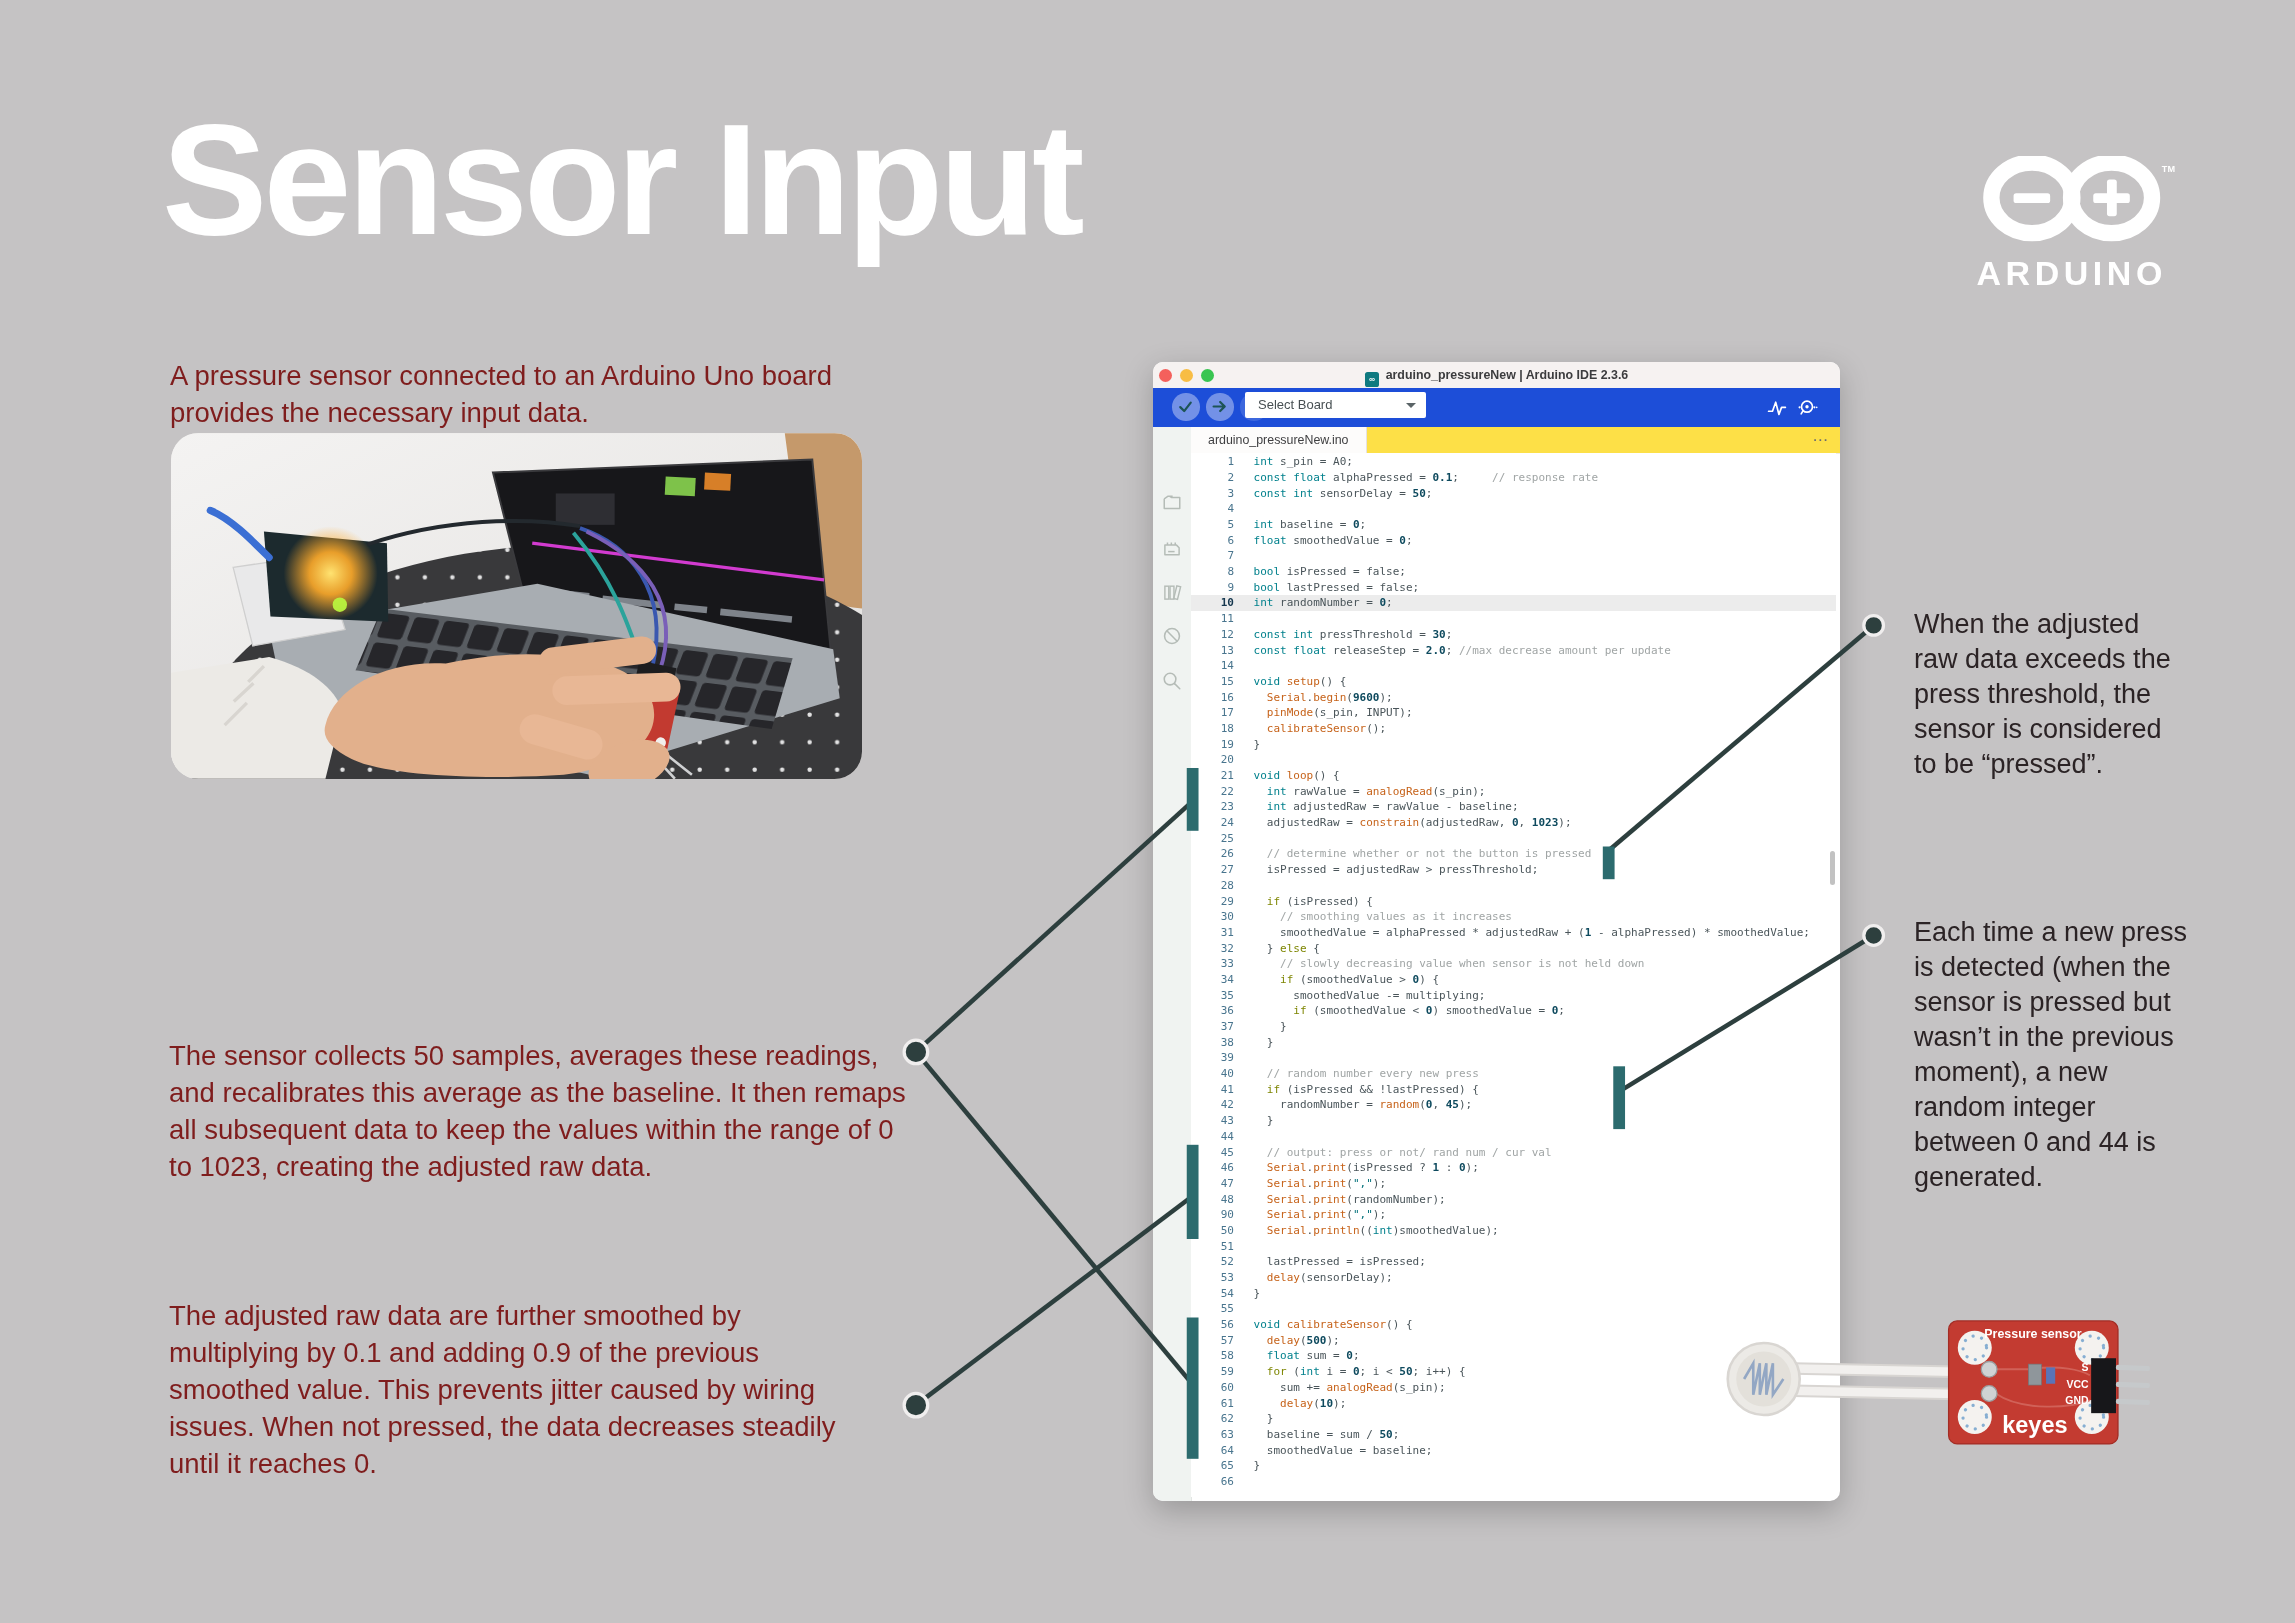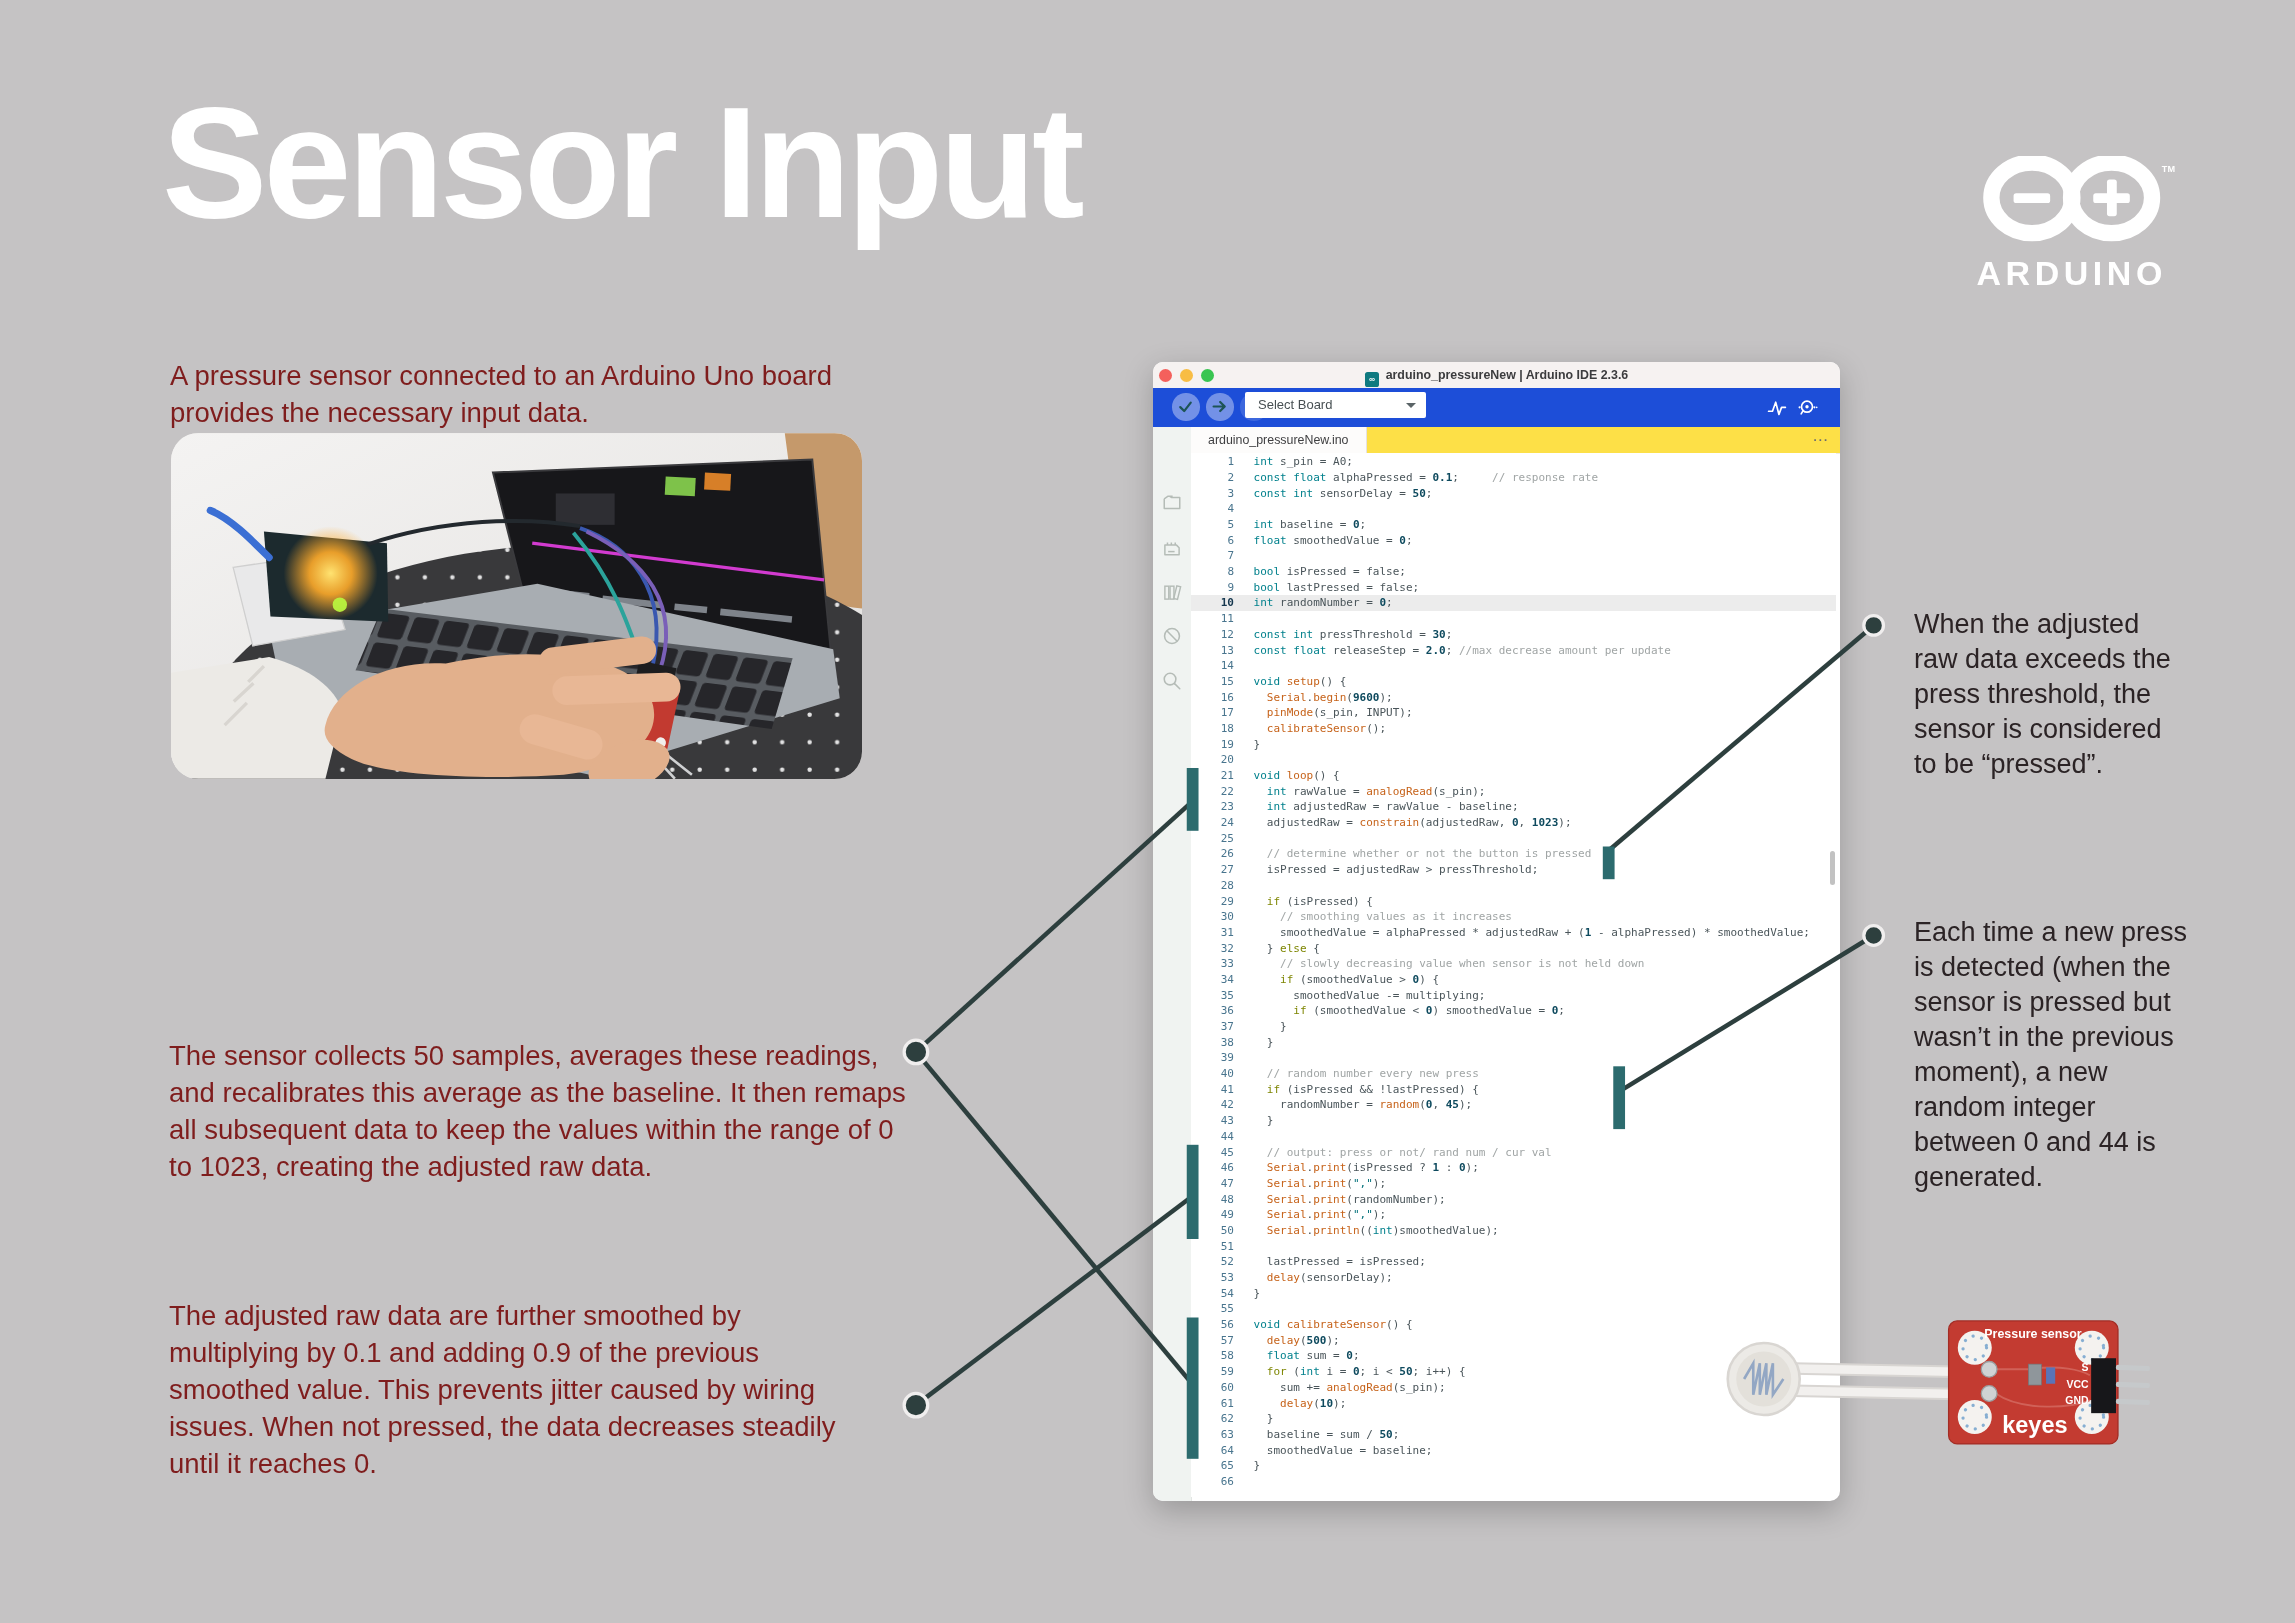--- a/index.html
+++ b/index.html
@@ -1,21 +1,21 @@
 <!DOCTYPE html>
 <html style="font-size:10.5px"><head>
 <meta charset="utf-8">
 <style>
   html,body{margin:0;padding:0;background:#c5c3c4;}
   #canvas{position:relative;width:2295px;height:1623px;background:#c5c3c4;overflow:hidden;
           font-family:"Liberation Sans",sans-serif;color:#2b2325;}
   .abs{position:absolute;}
 
   
-  #page-title{left:162px;top:80px;font-size:158px;font-weight:700;letter-spacing:-3.9px;
+  #page-title{left:162px;top:97px;font-size:158px;font-weight:700;letter-spacing:-3.9px;
               color:#ffffff;line-height:1.05;white-space:nowrap;}
   .bodytext{font-size:27.5px;line-height:37px;color:#7f1d1d;white-space:pre-line;}
   #intro{left:170px;top:357px;width:753px;}
   #para-calibrate{left:169px;top:1037px;width:753px;}
   #para-smooth{left:169px;top:1297px;width:753px;}
   .ann{font-size:27px;line-height:35px;color:#2b2325;white-space:pre-line;}
   #ann-threshold{left:1914px;top:607px;width:314px;}
   #ann-random{left:1914px;top:915px;width:314px;}
 
   
@@ -320,21 +320,21 @@
           <div class="cl"><span class="ln">39</span><span class="cd"></span></div>
           <div class="cl"><span class="ln">40</span><span class="cd"><span class="tk-p">  </span><span class="tk-c">// random number every new press</span></span></div>
           <div class="cl"><span class="ln">41</span><span class="cd"><span class="tk-p">  </span><span class="tk-g">if</span><span class="tk-p"> (isPressed &amp;&amp; !lastPressed) {</span></span></div>
           <div class="cl"><span class="ln">42</span><span class="cd"><span class="tk-p">    randomNumber = </span><span class="tk-f">random</span><span class="tk-p">(</span><span class="tk-n">0</span><span class="tk-p">, </span><span class="tk-n">45</span><span class="tk-p">);</span></span></div>
           <div class="cl"><span class="ln">43</span><span class="cd"><span class="tk-p">  }</span></span></div>
           <div class="cl"><span class="ln">44</span><span class="cd"></span></div>
           <div class="cl"><span class="ln">45</span><span class="cd"><span class="tk-p">  </span><span class="tk-c">// output: press or not/ rand num / cur val</span></span></div>
           <div class="cl"><span class="ln">46</span><span class="cd"><span class="tk-p">  </span><span class="tk-f">Serial</span><span class="tk-p">.</span><span class="tk-f">print</span><span class="tk-p">(isPressed ? </span><span class="tk-n">1</span><span class="tk-p"> : </span><span class="tk-n">0</span><span class="tk-p">);</span></span></div>
           <div class="cl"><span class="ln">47</span><span class="cd"><span class="tk-p">  </span><span class="tk-f">Serial</span><span class="tk-p">.</span><span class="tk-f">print</span><span class="tk-p">(</span><span class="tk-s">","</span><span class="tk-p">);</span></span></div>
           <div class="cl"><span class="ln">48</span><span class="cd"><span class="tk-p">  </span><span class="tk-f">Serial</span><span class="tk-p">.</span><span class="tk-f">print</span><span class="tk-p">(randomNumber);</span></span></div>
-          <div class="cl"><span class="ln">49</span><span class="cd"><span class="tk-p">  </span><span class="tk-f">Serial</span><span class="tk-p">.</span><span class="tk-f">print</span><span class="tk-p">(</span><span class="tk-s">","</span><span class="tk-p">);</span></span></div>
+          <div class="cl"><span class="ln">90</span><span class="cd"><span class="tk-p">  </span><span class="tk-f">Serial</span><span class="tk-p">.</span><span class="tk-f">print</span><span class="tk-p">(</span><span class="tk-s">","</span><span class="tk-p">);</span></span></div>
           <div class="cl"><span class="ln">50</span><span class="cd"><span class="tk-p">  </span><span class="tk-f">Serial</span><span class="tk-p">.</span><span class="tk-f">println</span><span class="tk-p">((</span><span class="tk-k">int</span><span class="tk-p">)smoothedValue);</span></span></div>
           <div class="cl"><span class="ln">51</span><span class="cd"></span></div>
           <div class="cl"><span class="ln">52</span><span class="cd"><span class="tk-p">  lastPressed = isPressed;</span></span></div>
           <div class="cl"><span class="ln">53</span><span class="cd"><span class="tk-p">  </span><span class="tk-f">delay</span><span class="tk-p">(sensorDelay);</span></span></div>
           <div class="cl"><span class="ln">54</span><span class="cd"><span class="tk-p">}</span></span></div>
           <div class="cl"><span class="ln">55</span><span class="cd"></span></div>
           <div class="cl"><span class="ln">56</span><span class="cd"><span class="tk-k">void</span><span class="tk-p"> </span><span class="tk-f">calibrateSensor</span><span class="tk-p">() {</span></span></div>
           <div class="cl"><span class="ln">57</span><span class="cd"><span class="tk-p">  </span><span class="tk-f">delay</span><span class="tk-p">(</span><span class="tk-n">500</span><span class="tk-p">);</span></span></div>
           <div class="cl"><span class="ln">58</span><span class="cd"><span class="tk-p">  </span><span class="tk-k">float</span><span class="tk-p"> sum = </span><span class="tk-n">0</span><span class="tk-p">;</span></span></div>
           <div class="cl"><span class="ln">59</span><span class="cd"><span class="tk-p">  </span><span class="tk-g">for</span><span class="tk-p"> (</span><span class="tk-k">int</span><span class="tk-p"> i = </span><span class="tk-n">0</span><span class="tk-p">; i &lt; </span><span class="tk-n">50</span><span class="tk-p">; i++) {</span></span></div>

